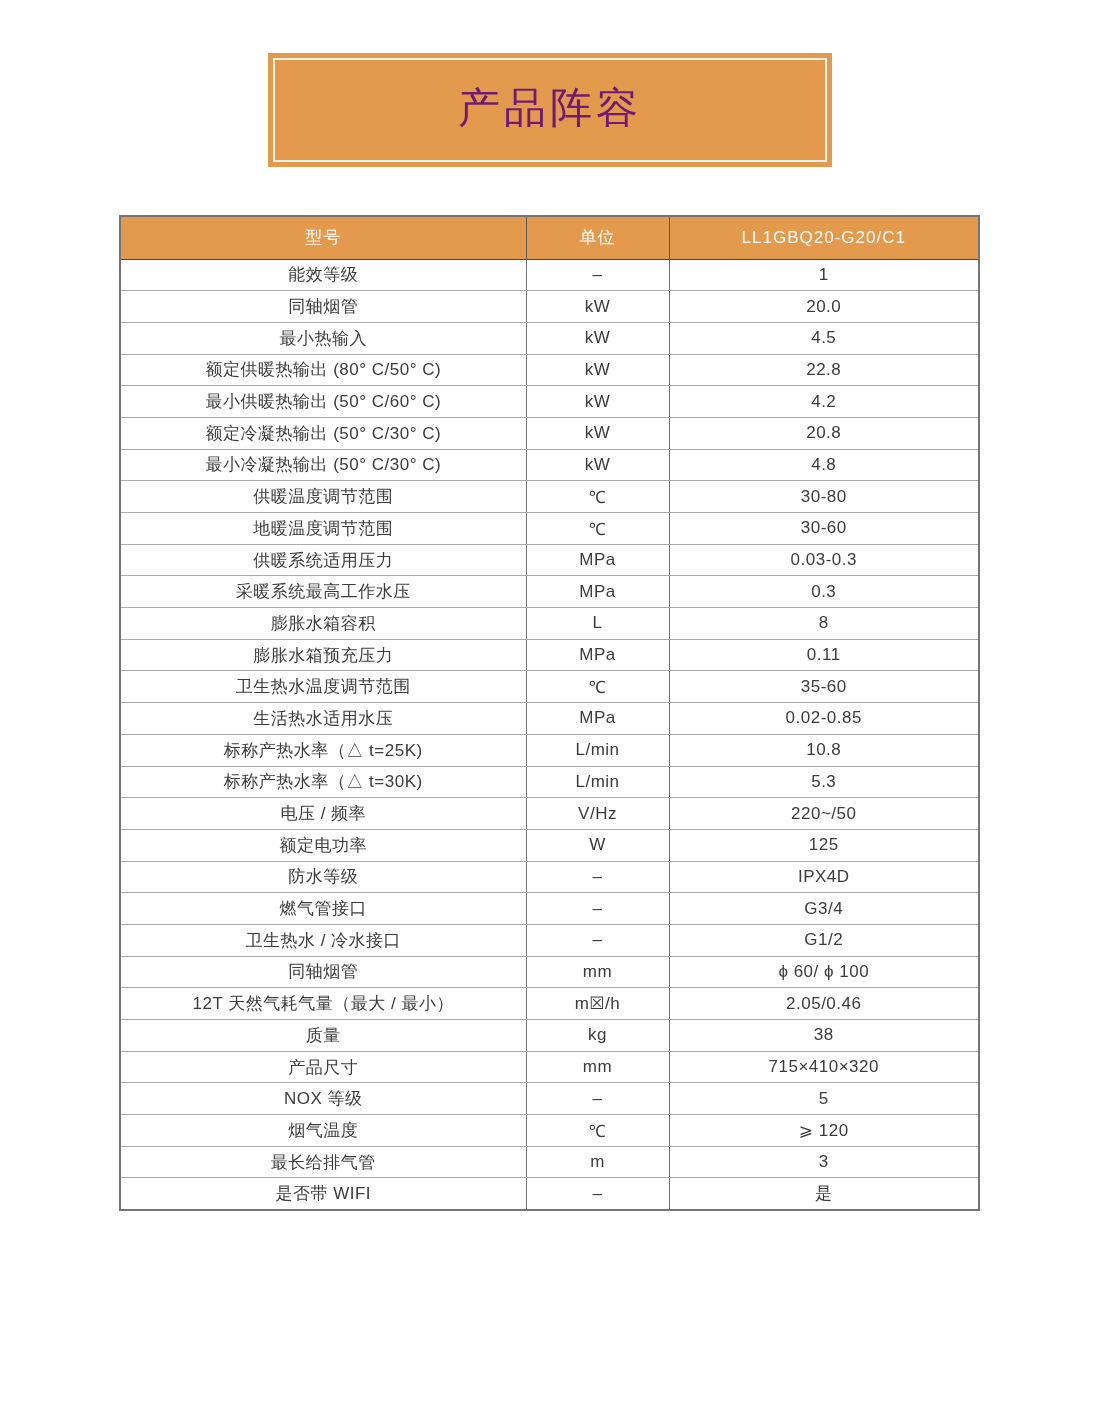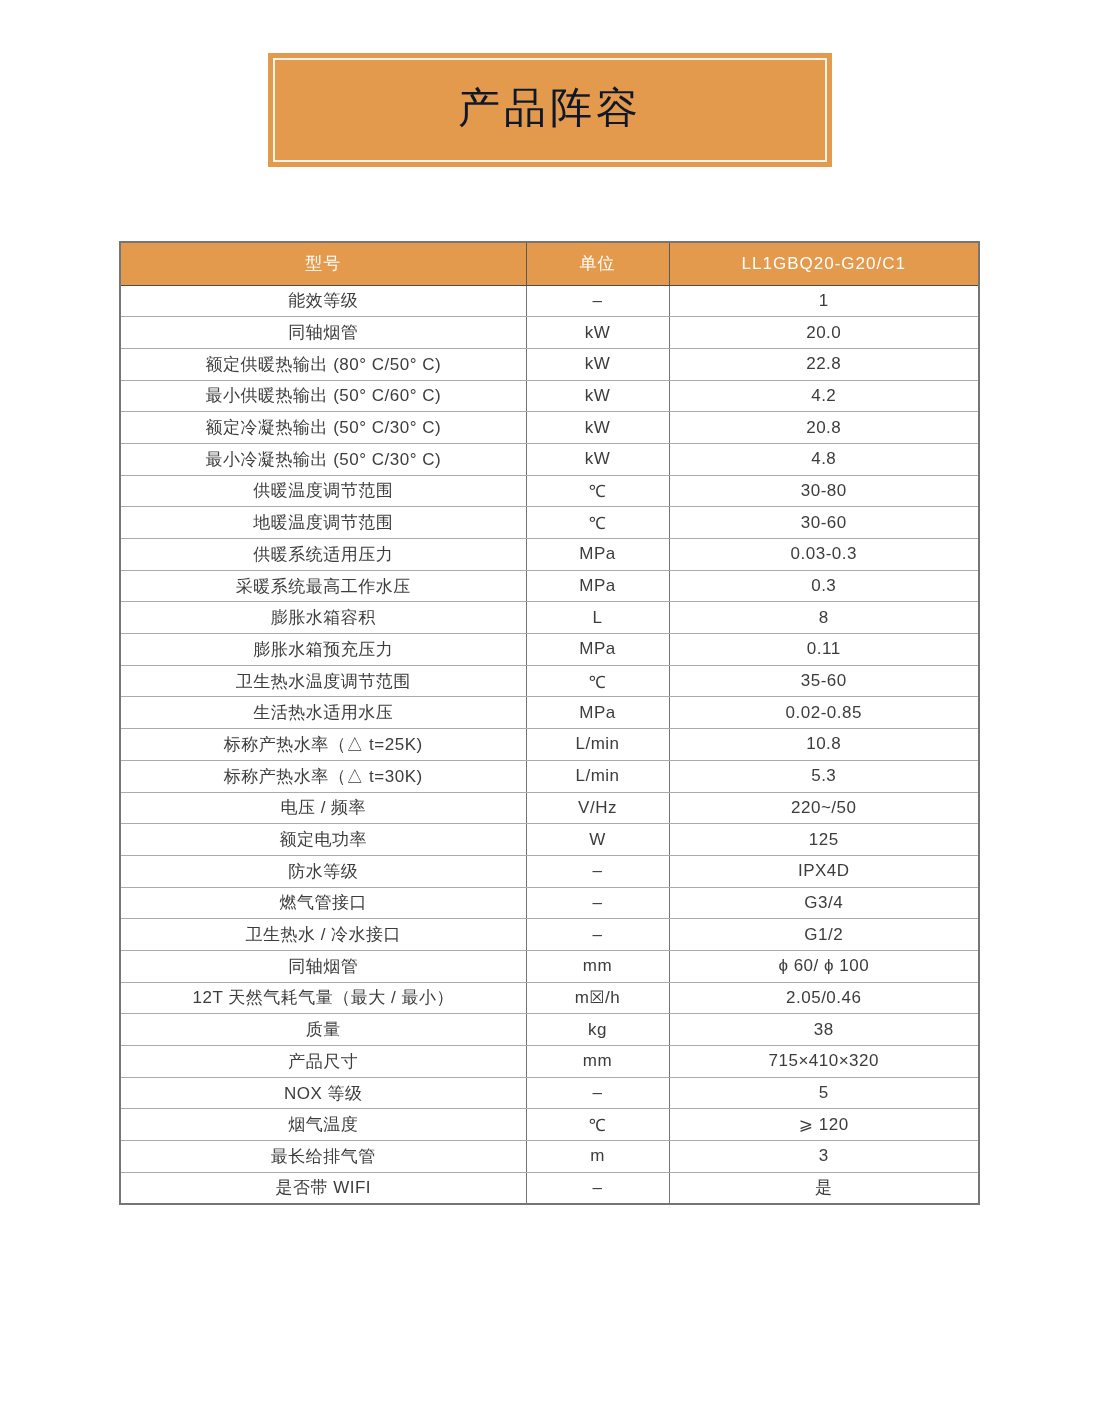--- a/index.html
+++ b/index.html
@@ -26,38 +26,37 @@
     align-items: center;
     justify-content: center;
   }
   .banner-inner {
     position: absolute;
     left: 5px; right: 5px; top: 5px; bottom: 5px;
     border: 2px solid rgba(255,255,255,0.88);
     pointer-events: none;
   }
   .banner-title {
-    color: #0f172a;
+    color: #701a75;
     font-size: 42px;
     letter-spacing: 4px;
     line-height: 1;
     padding-bottom: 4px;
   }
   
   table.spec-table {
     position: absolute;
     left: 119px;
     top: 215px;
     width: 859px;
     border-collapse: collapse;
     table-layout: fixed;
     font-size: 17px;
     color: #3c3c3c;
     border: 2px solid #757575;
-    margin-top: 26px;
   }
   table.spec-table th {
     background: #E49A4D;
     color: #ffffff;
     font-weight: 400;
     height: 43px;
     font-size: 17px;
     text-align: center;
     vertical-align: middle;
     border-left: 1px solid #5a5a5a;
@@ -107,20 +106,25 @@
           <td>能效等级</td>
           <td>–</td>
           <td>1</td>
         </tr>
         <tr>
           <td>同轴烟管</td>
           <td>kW</td>
           <td>20.0</td>
         </tr>
         <tr>
+          <td>最小热输入</td>
+          <td>kW</td>
+          <td>4.5</td>
+        </tr>
+        <tr>
           <td>额定供暖热输出 (80° C/50° C)</td>
           <td>kW</td>
           <td>22.8</td>
         </tr>
         <tr>
           <td>最小供暖热输出 (50° C/60° C)</td>
           <td>kW</td>
           <td>4.2</td>
         </tr>
         <tr>

